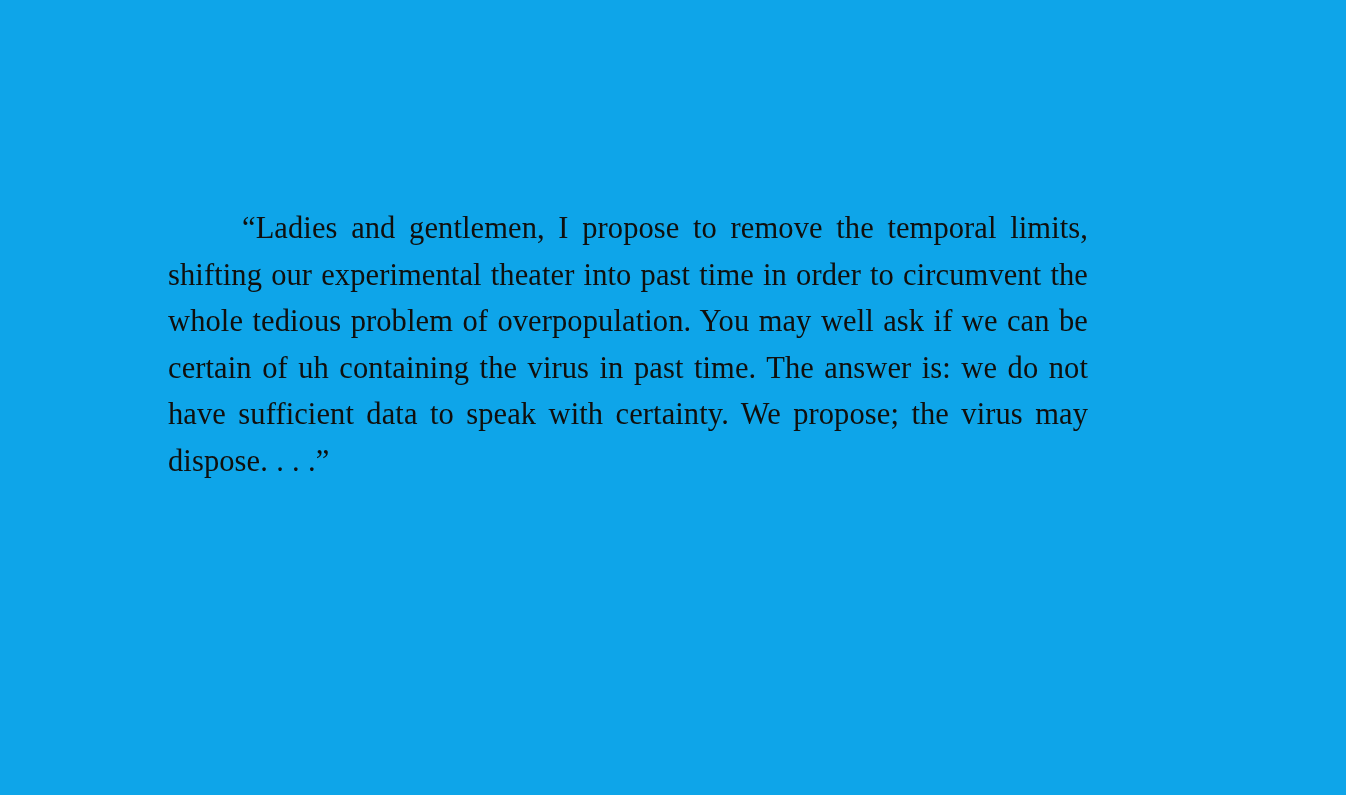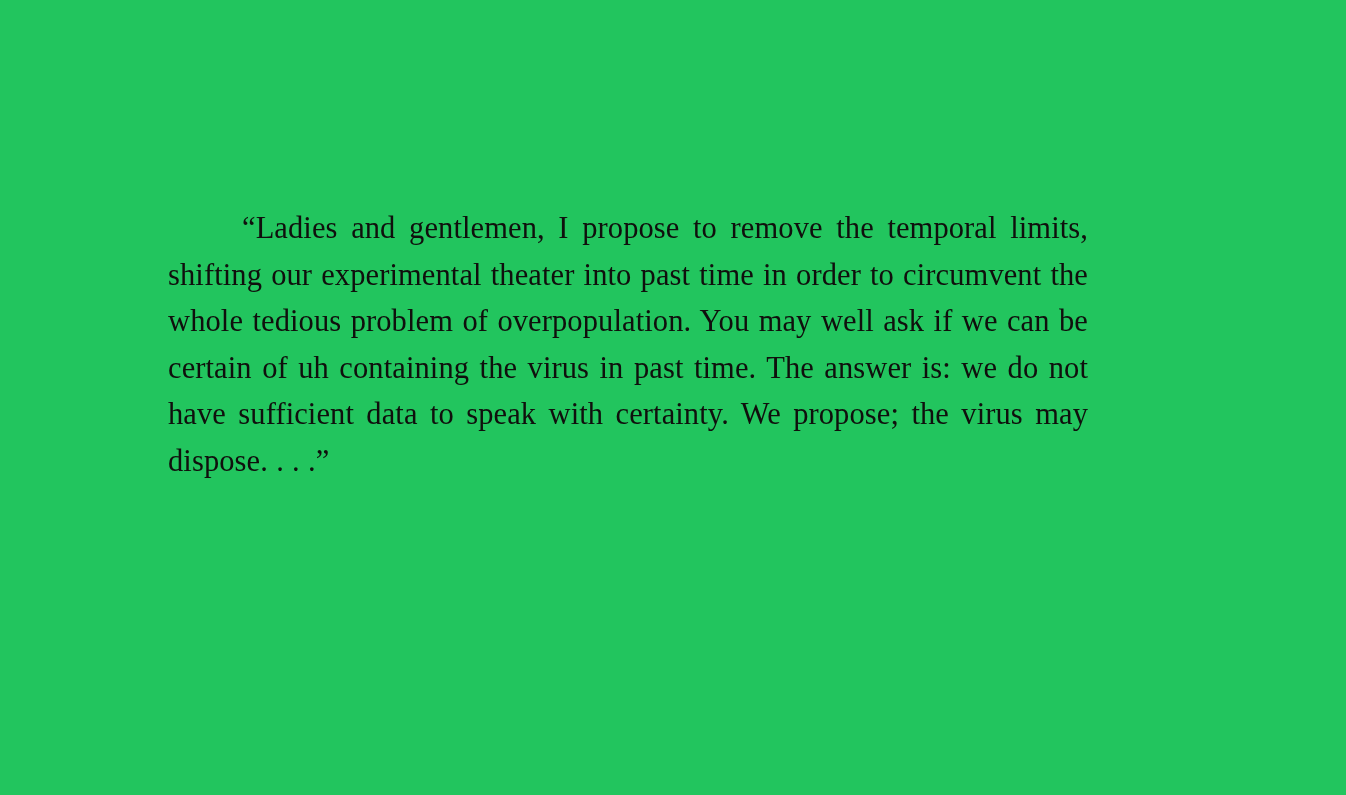--- a/index.html
+++ b/index.html
@@ -10,21 +10,21 @@
     width: 1346px;
     height: 795px;
     background: #ffffff;
     font-family: "Liberation Serif", serif;
     overflow: hidden;
   }
   .page {
     position: relative;
     width: 1346px;
     height: 795px;
-    background: #22c55e;
+    background: #0ea5e9;
   }
   .text-block {
     position: absolute;
     left: 168px;
     top: 205px;
     width: 920px;
   }
   .paragraph {
     margin: 0;
     color: #100f0d;

